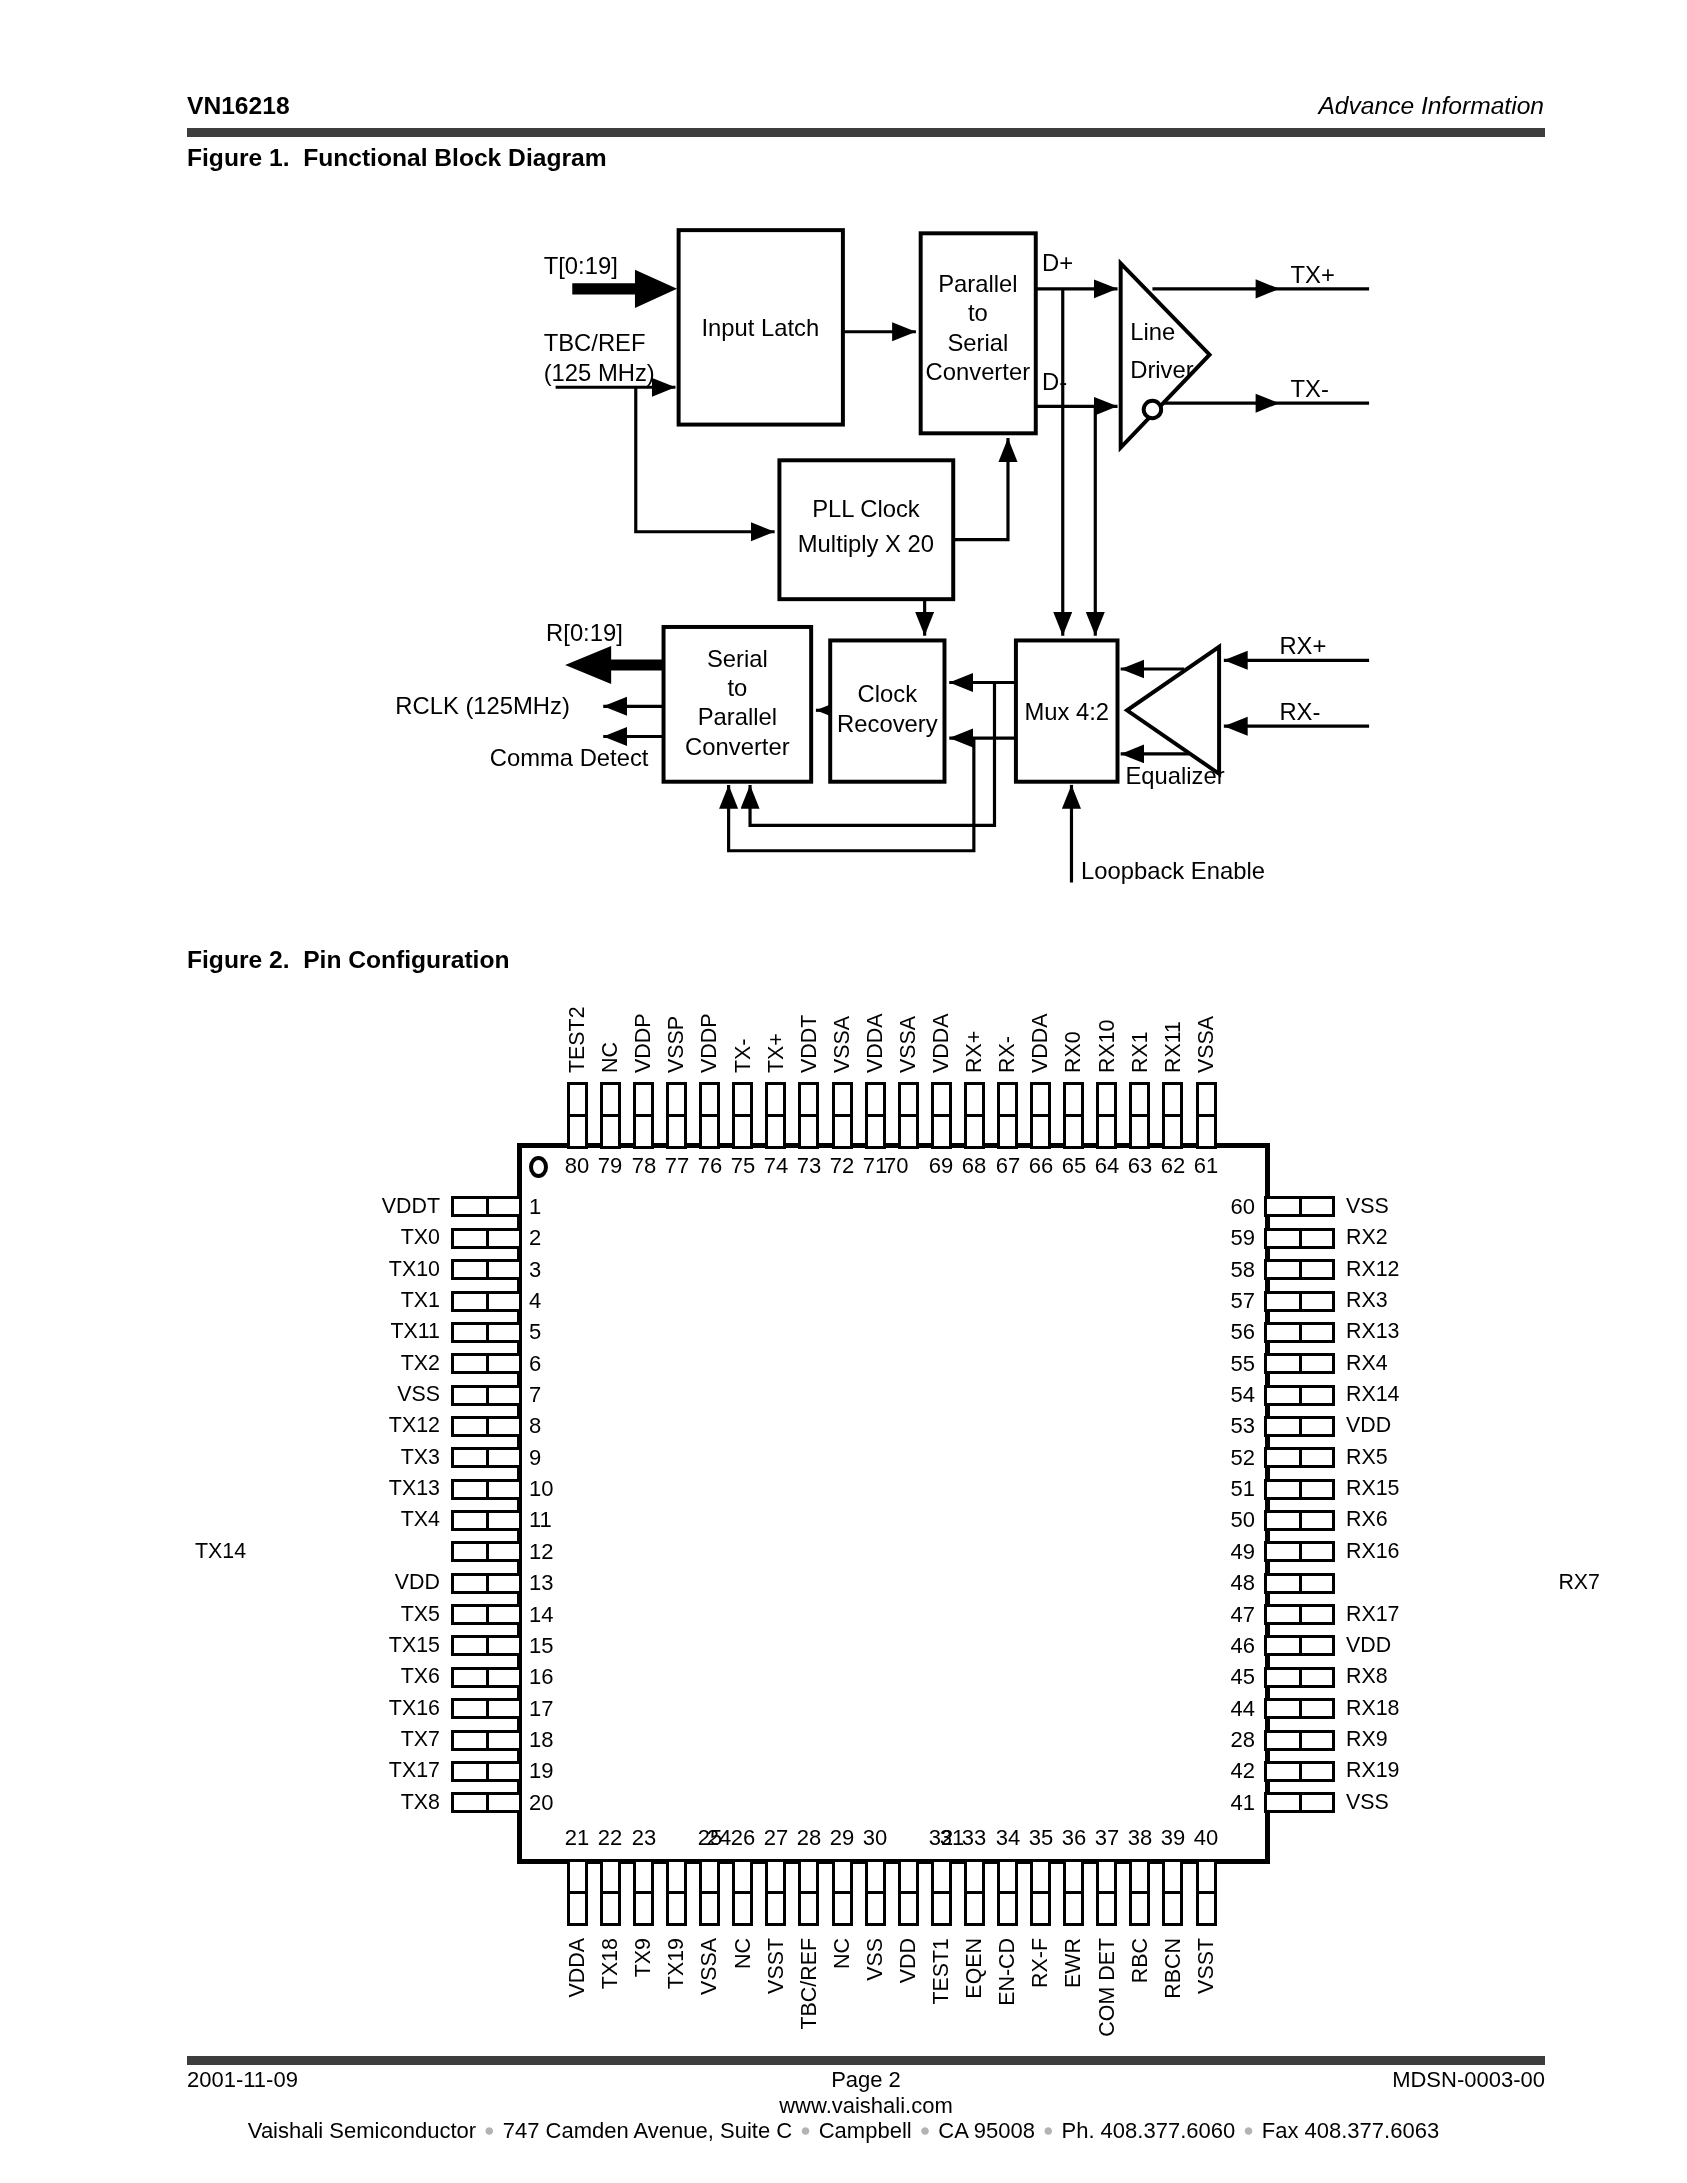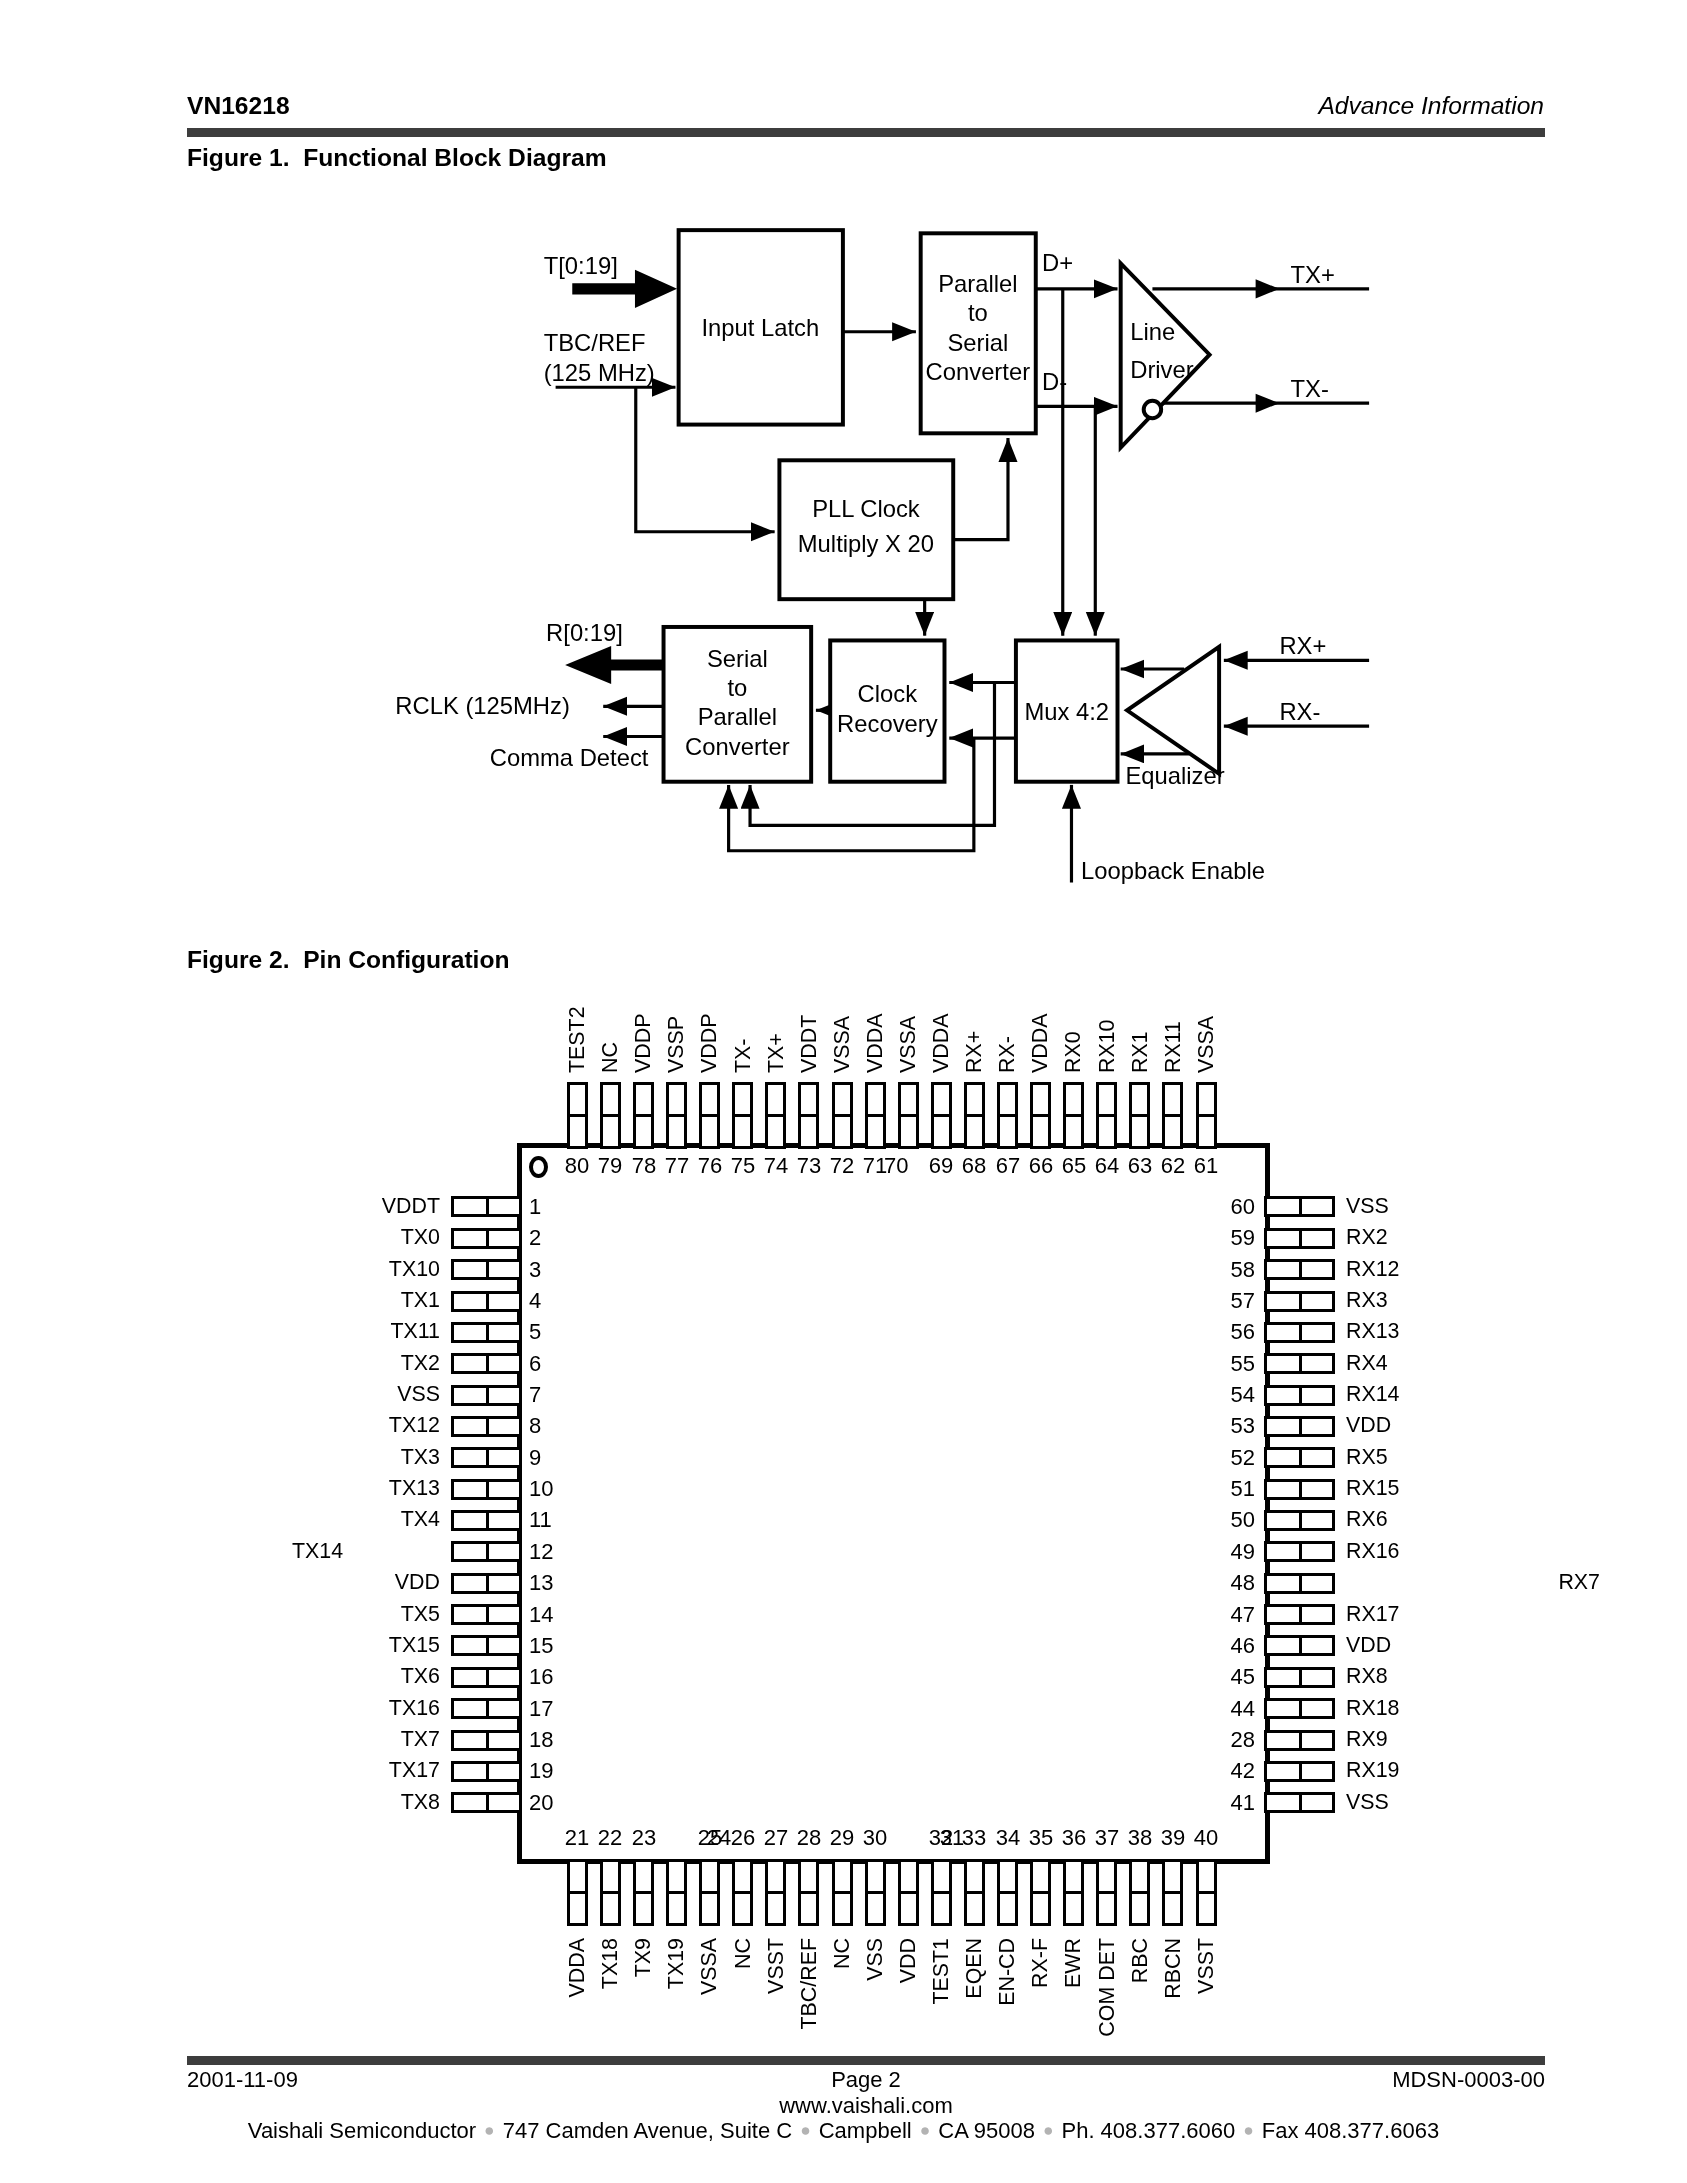--- a/index.html
+++ b/index.html
@@ -380,21 +380,21 @@
     <div class="plab" style="left: 195px; top: 1477px; width: 245px; text-align: right;">TX13</div>
     <div class="pinbody" style="left: 451px; top: 1510px; width: 71px; height: 20.6px;">
       <div class="divv"></div>
     </div>
     <div class="pnum" style="left: 529px; top: 1508px; width: 56px; text-align: left;">11</div>
     <div class="plab" style="left: 195px; top: 1508px; width: 245px; text-align: right;">TX4</div>
     <div class="pinbody" style="left: 451px; top: 1541px; width: 71px; height: 20.6px;">
       <div class="divv"></div>
     </div>
     <div class="pnum" style="left: 529px; top: 1540px; width: 56px; text-align: left;">12</div>
-    <div class="plab" style="left: 195px; top: 1540px; width: 245px; text-align: center;">TX14</div>
+    <div class="plab" style="left: 195px; top: 1540px; width: 245px; text-align: left;">TX14</div>
     <div class="pinbody" style="left: 451px; top: 1573px; width: 71px; height: 20.6px;">
       <div class="divv"></div>
     </div>
     <div class="pnum" style="left: 529px; top: 1571px; width: 56px; text-align: left;">13</div>
     <div class="plab" style="left: 195px; top: 1571px; width: 245px; text-align: right;">VDD</div>
     <div class="pinbody" style="left: 451px; top: 1604px; width: 71px; height: 20.6px;">
       <div class="divv"></div>
     </div>
     <div class="pnum" style="left: 529px; top: 1603px; width: 56px; text-align: left;">14</div>
     <div class="plab" style="left: 195px; top: 1603px; width: 245px; text-align: right;">TX5</div>

